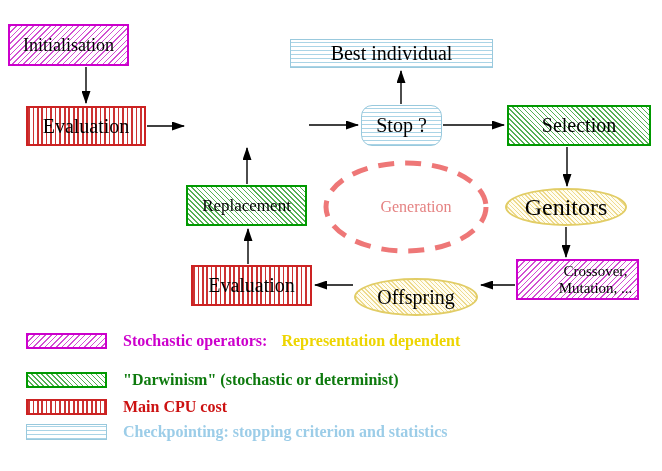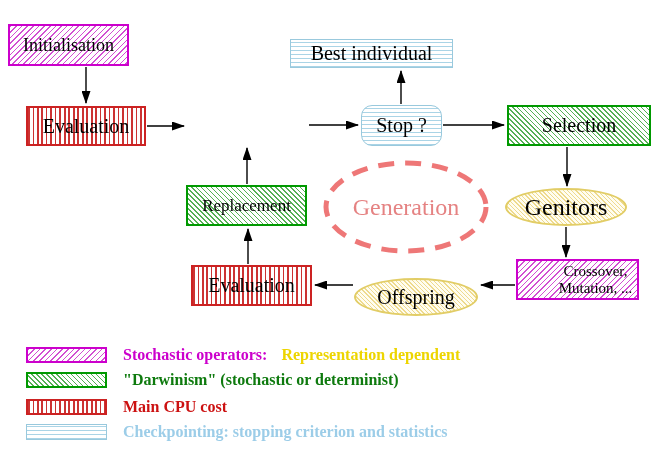--- a/index.html
+++ b/index.html
@@ -44,52 +44,52 @@
   .hatch-yellow {
     background: repeating-linear-gradient(45deg, #eeda8e 0, #eeda8e 1px, #fffdf0 1px, #fffdf0 3px);
     border: 2px solid #e2cd66;
   }
   .ellipse { border-radius: 50%; }
 
   
   #initialisation   { left: 8px;  top: 24px;  width: 121px; height: 42px; font-size: 18px; }
   #evaluation-top   { left: 26px;  top: 106px; width: 120px; height: 40px; font-size: 20px; }
   #parents          { left: 186px; top: 105px; width: 122px; height: 40px; font-size: 20px; }
-  #best-individual  { left: 290px; top: 39px;  width: 163px; height: 29px; font-size: 20px; }
+  #best-individual  { left: 290px; top: 39px;  width: 203px; height: 29px; font-size: 20px; }
   #stop             { left: 361px; top: 105px; width: 81px;  height: 41px; font-size: 20px; border-radius: 11px; }
   #selection        { left: 507px; top: 105px; width: 144px; height: 41px; font-size: 20px; }
   #genitors         { left: 505px; top: 188px; width: 122px; height: 38px; font-size: 24px; }
   #crossover        { left: 516px; top: 259px; width: 123px; height: 41px; font-size: 15px; line-height: 17px; flex-direction: column; padding-left: 36px; }
   #offspring        { left: 354px; top: 278px; width: 124px; height: 38px; font-size: 20px; }
   #evaluation-bot   { left: 191px; top: 265px; width: 121px; height: 41px; font-size: 20px; }
   #replacement      { left: 186px; top: 185px; width: 121px; height: 41px; font-size: 17px; }
   #generation-label {
-    left: 326px; top: 186px; width: 160px; height: 42px;
-    font-size: 24px; color: #e58282; background: transparent;
+    left: 336px; top: 186px; width: 160px; height: 42px;
+    font-size: 16px; color: #e58282; background: transparent;
   }
 
   
   svg.overlay {
     position: absolute;
     left: 0; top: 0;
     width: 662px; height: 471px;
     pointer-events: none;
   }
   .arrow { stroke: #000000; stroke-width: 1.4; fill: none; }
 
   
   .legend-row { position: absolute; left: 26px; display: flex; align-items: center; }
   .legend-swatch { box-sizing: border-box; width: 81px; height: 16px; flex: 0 0 81px; }
   .legend-text {
     margin-left: 16px;
     font-size: 16px;
     font-weight: bold;
     white-space: nowrap;
   }
-  #legend-row-0 { top: 346px; }
+  #legend-row-0 { top: 332px; }
   #legend-row-1 { top: 371px; }
   #legend-row-2 { top: 398px; }
   #legend-row-3 { top: 423px; }
   .t-magenta { color: #cc00cc; }
   .t-yellow  { color: #edd500; margin-left: 14px; }
   .t-green   { color: #0e7a0e; }
   .t-red     { color: #cc1111; }
   .t-cyan    { color: #9ccde8; }
 </style>
 </head>

